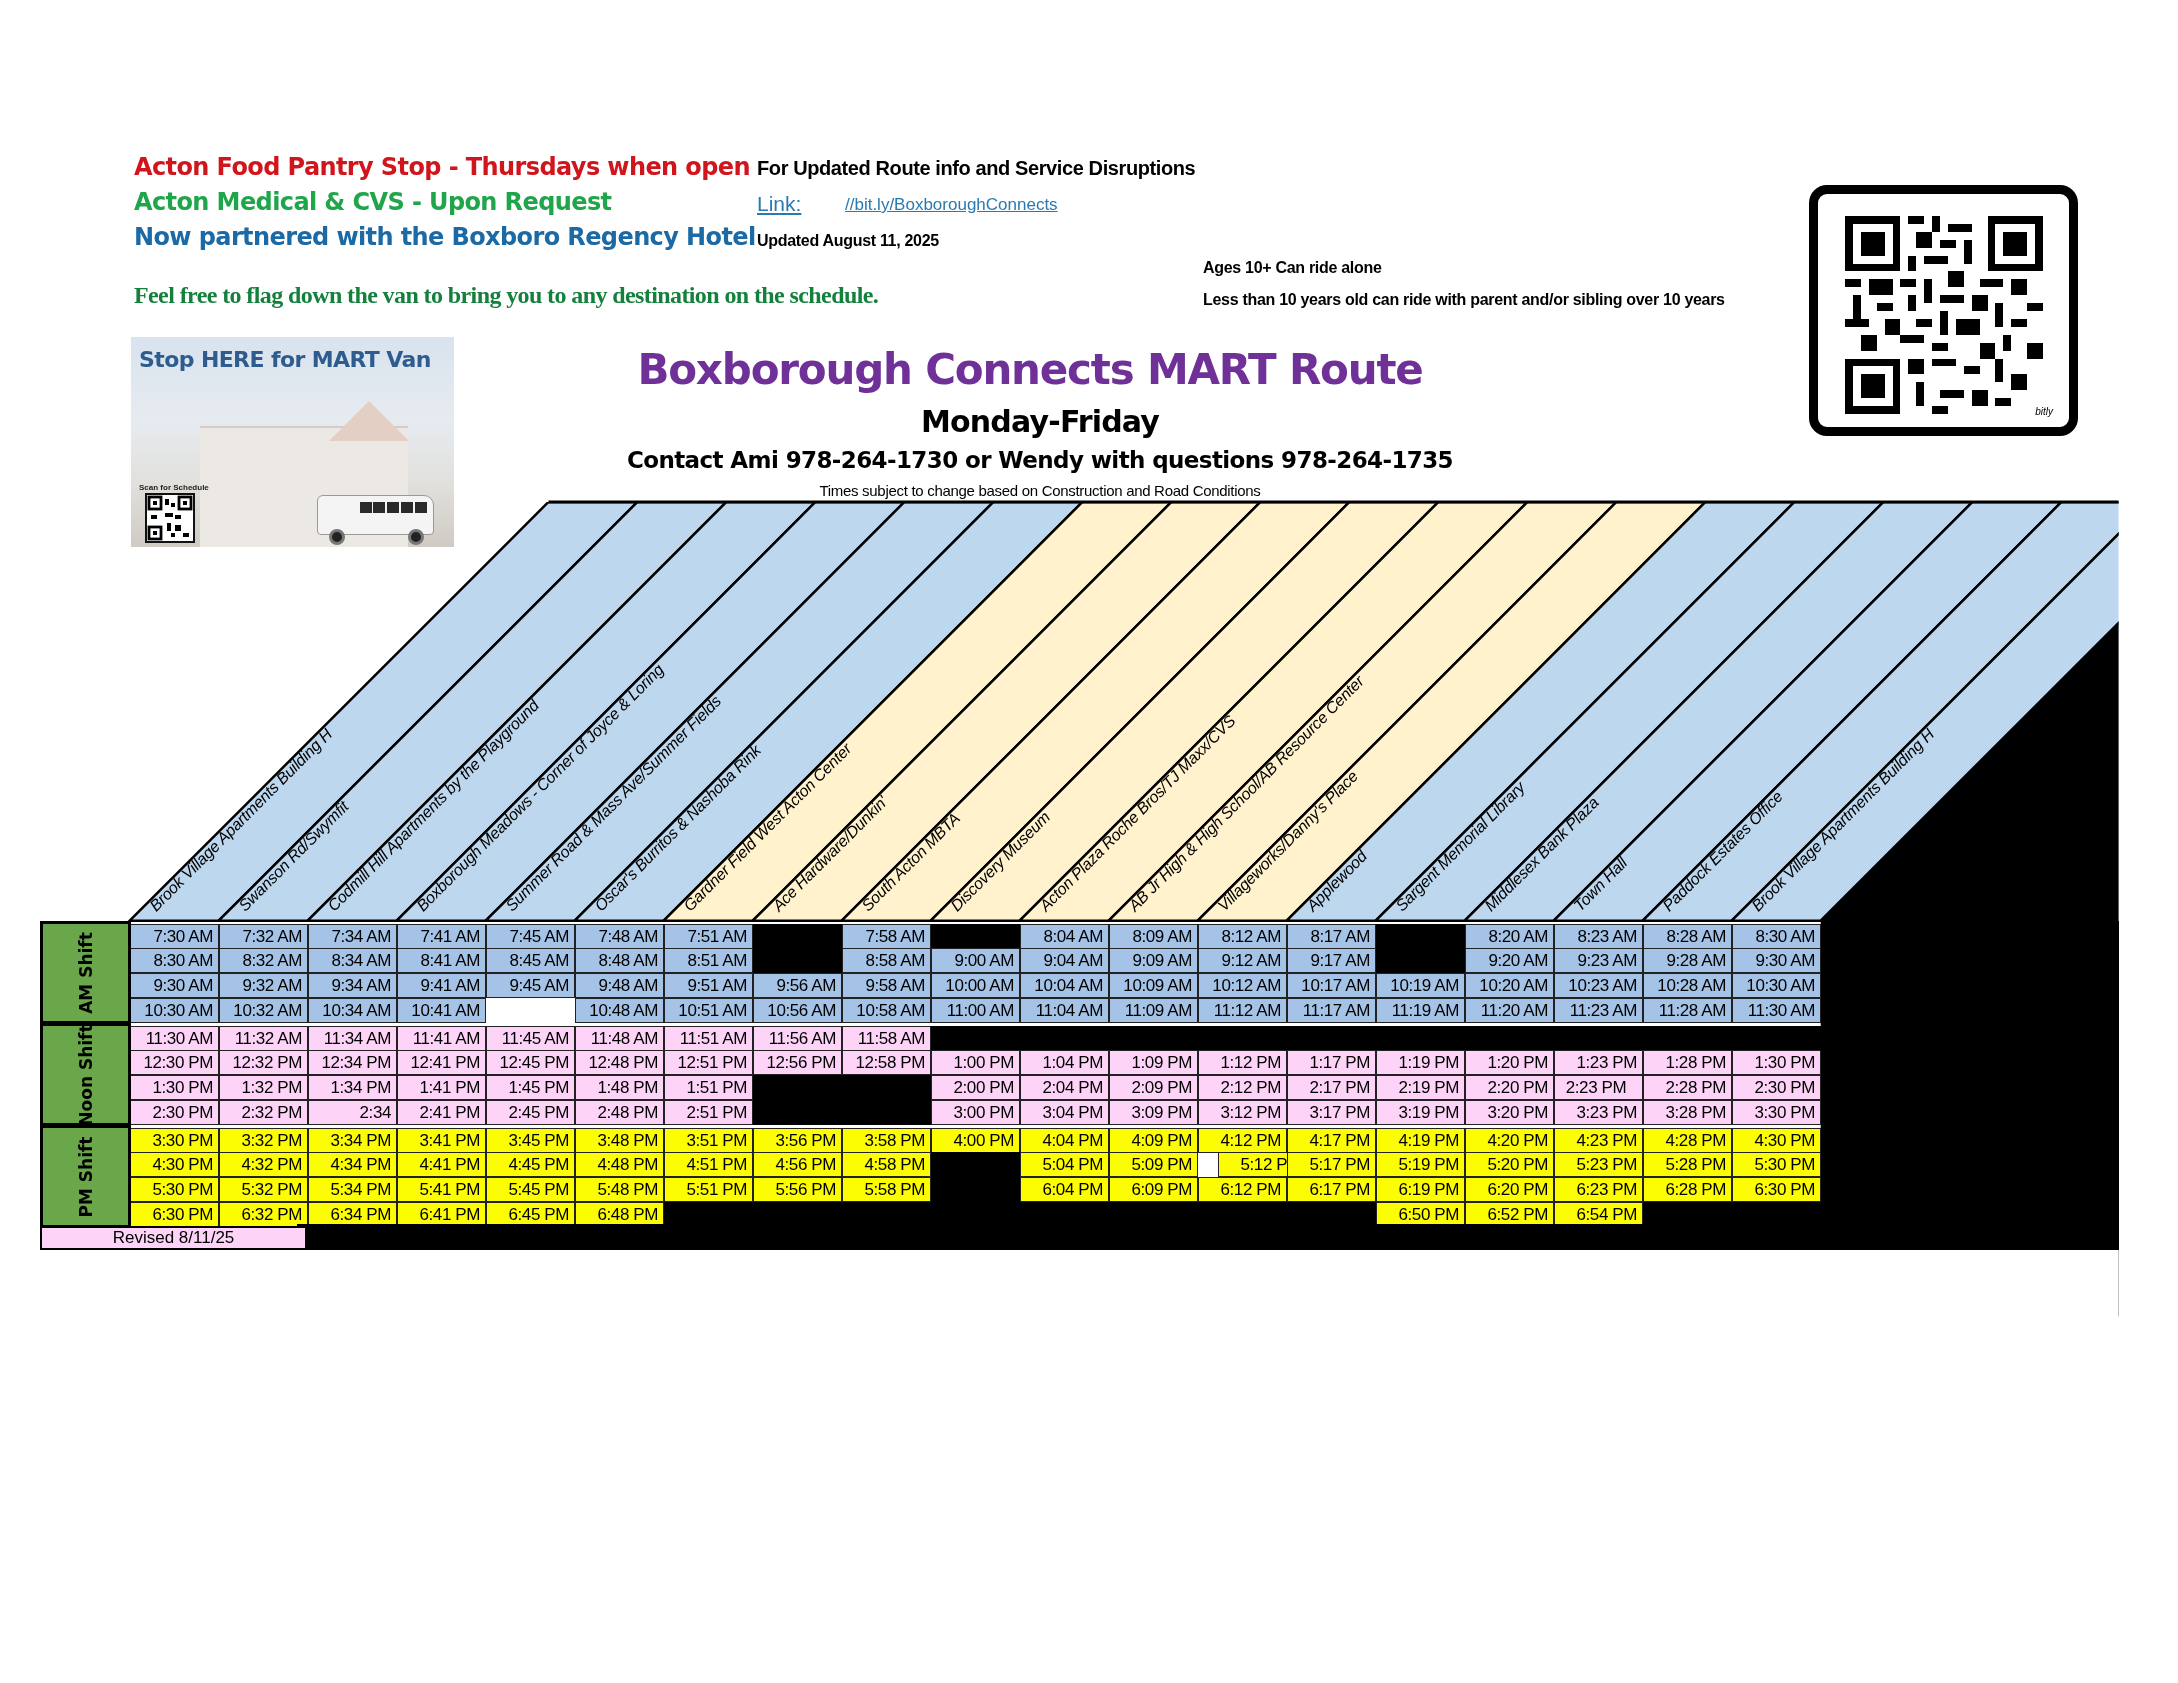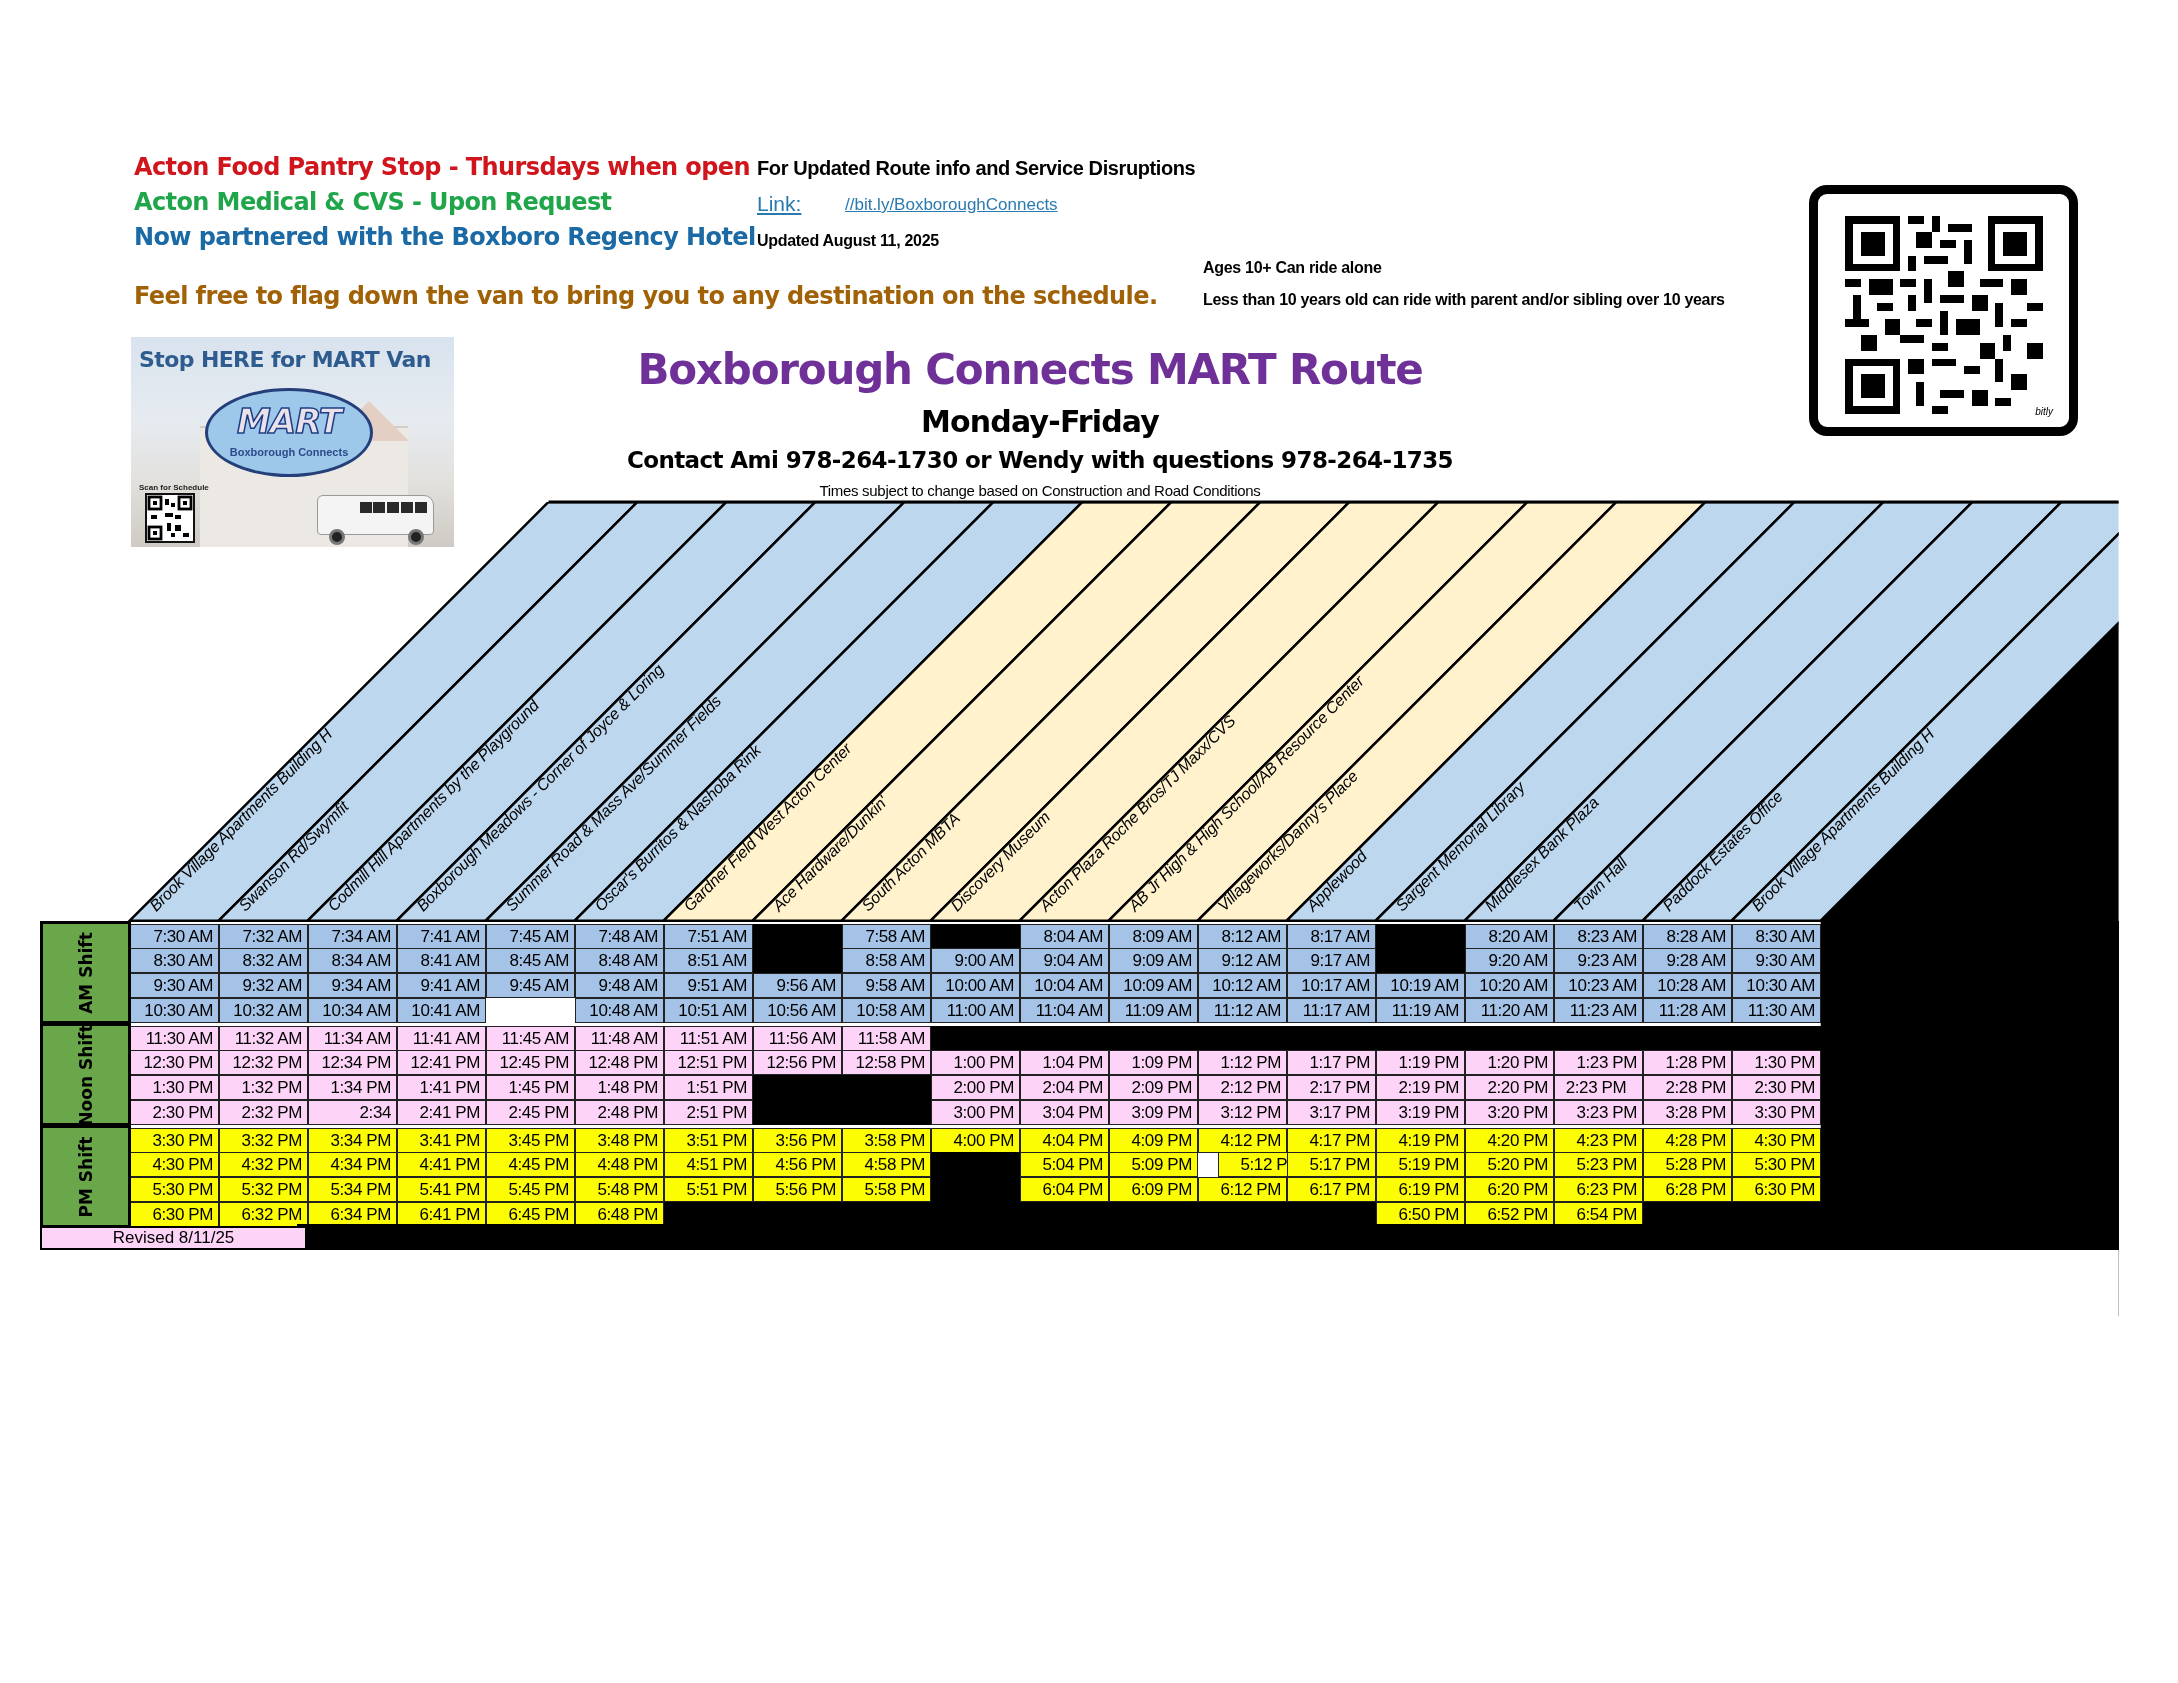--- a/index.html
+++ b/index.html
@@ -4,21 +4,21 @@
 <style>
   * { box-sizing: border-box; margin: 0; padding: 0; }
   html, body { width: 2178px; height: 1683px; background: #ffffff; overflow: hidden; }
   body { position: relative; font-family: "Liberation Sans", "DejaVu Sans", sans-serif; color: #000; }
   .abs { position: absolute; white-space: nowrap; }
 
   .notice { font-weight: bold; font-size: 24px; font-family: "DejaVu Sans", sans-serif; letter-spacing: -0.6px; }
   .n-red { color: #d0161c; }
   .n-green { color: #1fa54a; }
   .n-blue { color: #1b6aa5; }
-  .n-cyan { color: #a16207; }
+  .n-cyan { color: #15803d; font-family: Liberation Serif, serif; }
 
   .info { font-weight: bold; font-size: 20px; letter-spacing: -0.4px; }
   .info-small { font-weight: bold; font-size: 16px; letter-spacing: -0.3px; }
   .link-label { color: #2a7ab0; text-decoration: underline; font-size: 21px; cursor: pointer; }
   .link-url { color: #2a7ab0; text-decoration: underline; font-size: 17px; cursor: pointer; }
 
   .title { color: #6f3198; font-weight: bold; font-size: 42px; font-family: "DejaVu Sans", sans-serif; letter-spacing: -1.2px; }
   .subtitle { font-weight: bold; font-size: 30px; font-family: "DejaVu Sans", sans-serif; letter-spacing: -0.8px; }
   .contact { font-weight: bold; font-size: 23px; font-family: "DejaVu Sans", sans-serif; letter-spacing: -0.6px; }
   .disclaimer { font-size: 15px; letter-spacing: -0.3px; }
@@ -67,24 +67,20 @@
 <div class="abs link-url" style="left:845px; top:195px;">//bit.ly/BoxboroughConnects</div>
 <div class="abs info-small" style="left:757px; top:232px;">Updated August 11, 2025</div>
 
 <div class="abs info-small" style="left:1203px; top:259px;">Ages 10+  Can ride alone</div>
 <div class="abs info-small" style="left:1203px; top:291px;">Less than 10 years old can ride with parent and/or sibling over 10 years</div>
 
 <div class="sign">
   <div class="house"></div>
   <div class="roof"></div>
   <div class="headline">Stop HERE for MART Van</div>
-  <div class="oval">
-    <div class="mart">MART</div>
-    <div class="bc">Boxborough Connects</div>
-  </div>
   <div class="scan">Scan for Schedule</div>
   <div class="miniqr">
     <svg width="46" height="46" viewBox="0 0 23 23">
       <rect x="1" y="1" width="6" height="6" fill="none" stroke="#000" stroke-width="1.4"></rect>
       <rect x="16" y="1" width="6" height="6" fill="none" stroke="#000" stroke-width="1.4"></rect>
       <rect x="1" y="16" width="6" height="6" fill="none" stroke="#000" stroke-width="1.4"></rect>
       <rect x="3" y="3" width="2" height="2"></rect>
         <rect x="18" y="3" width="2" height="2"></rect>
         <rect x="3" y="18" width="2" height="2"></rect>
       <rect x="9" y="2" width="2" height="3"></rect>

